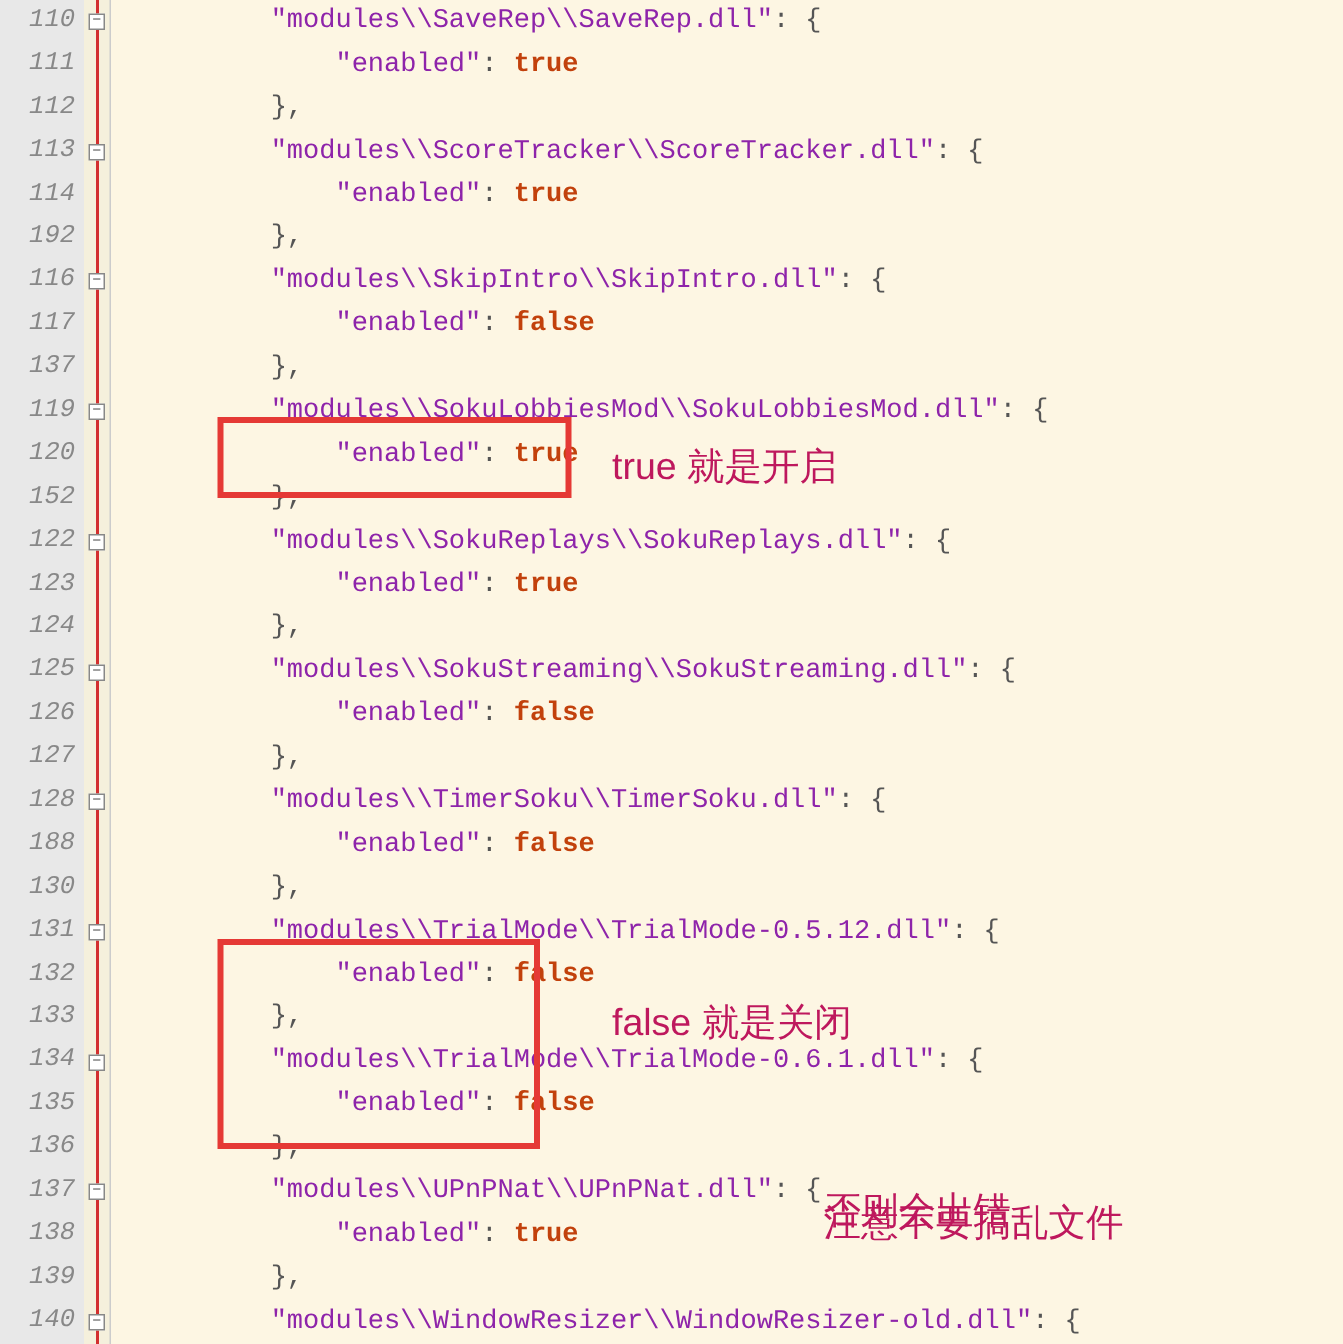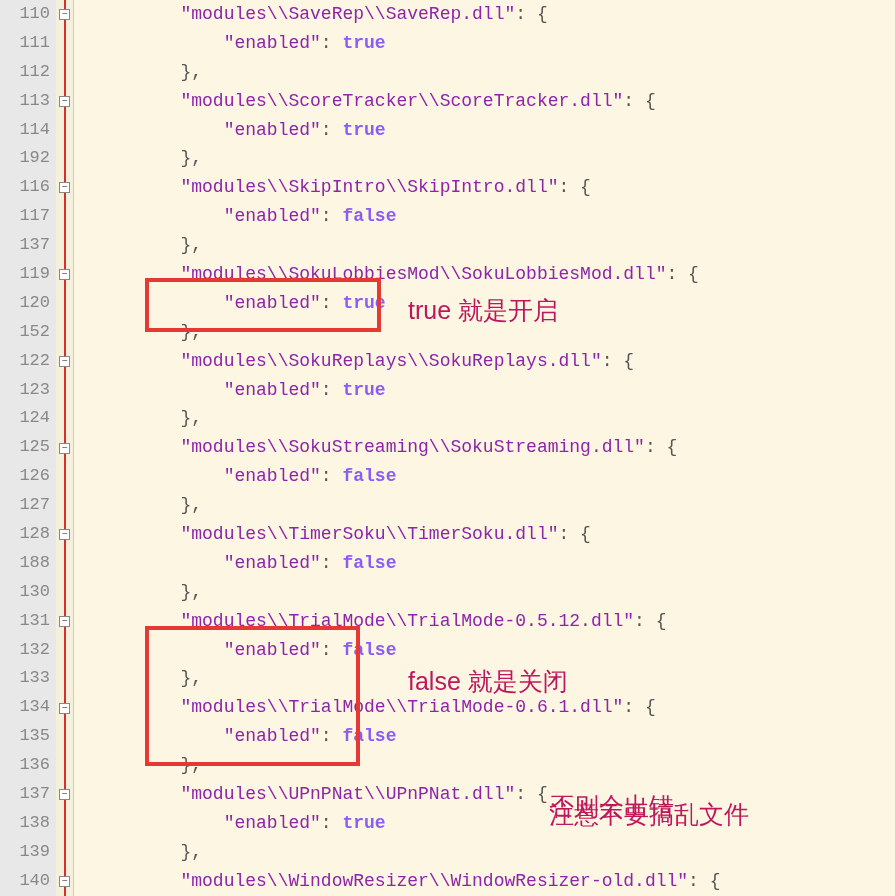--- a/index.html
+++ b/index.html
@@ -18,20 +18,21 @@
     }
     .gutter {
       background: #e8e8e8;
       color: #888;
       text-align: right;
       padding-right: 6px;
       width: 56px;
       flex-shrink: 0;
       line-height: 28.9px;
       font-size: 17px;
+      font-style: italic;
     }
     .fold-col {
       width: 18px;
       background: #f5f0dc;
       border-right: 1px solid #ccc;
       flex-shrink: 0;
       position: relative;
     }
     .fold-line {
       position: absolute;
@@ -59,21 +60,21 @@
       flex-shrink: 0;
     }
     .code {
       flex: 1;
       line-height: 28.9px;
       white-space: pre;
       position: relative;
     }
     .line { height: 28.9px; }
     .str { color: #8e24aa; }
-    .kw { color: #8b5cf6; font-weight: bold; }
+    .kw { color: #c2410c; font-weight: bold; }
     .punct { color: #555; }
     .annotation {
       position: absolute;
       color: #be185d;
       font-family: "Microsoft YaHei", sans-serif;
       font-size: 25px;
       pointer-events: none;
     }
     .redbox {
       position: absolute;

